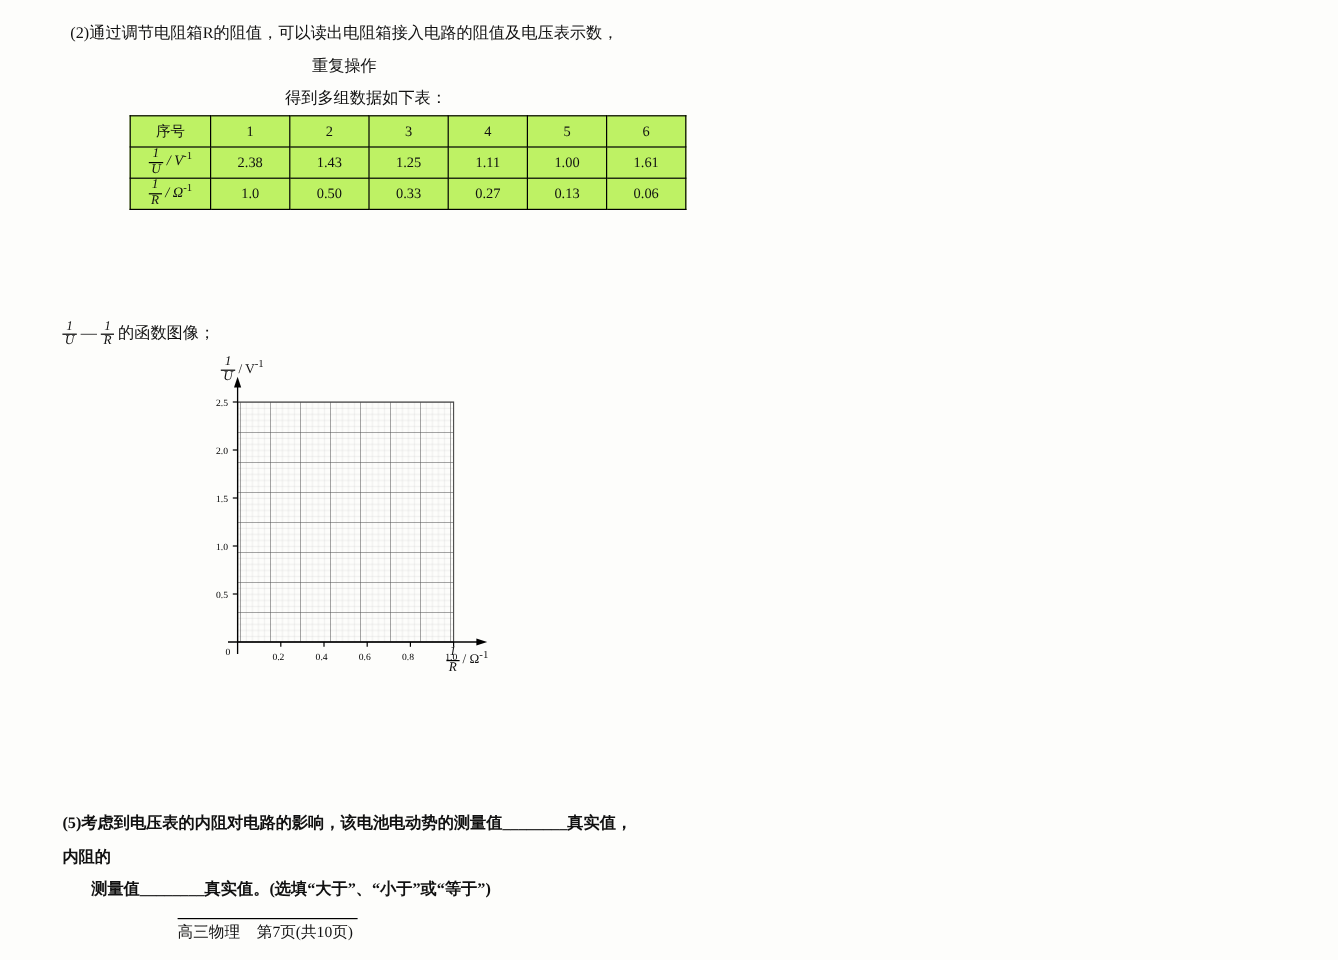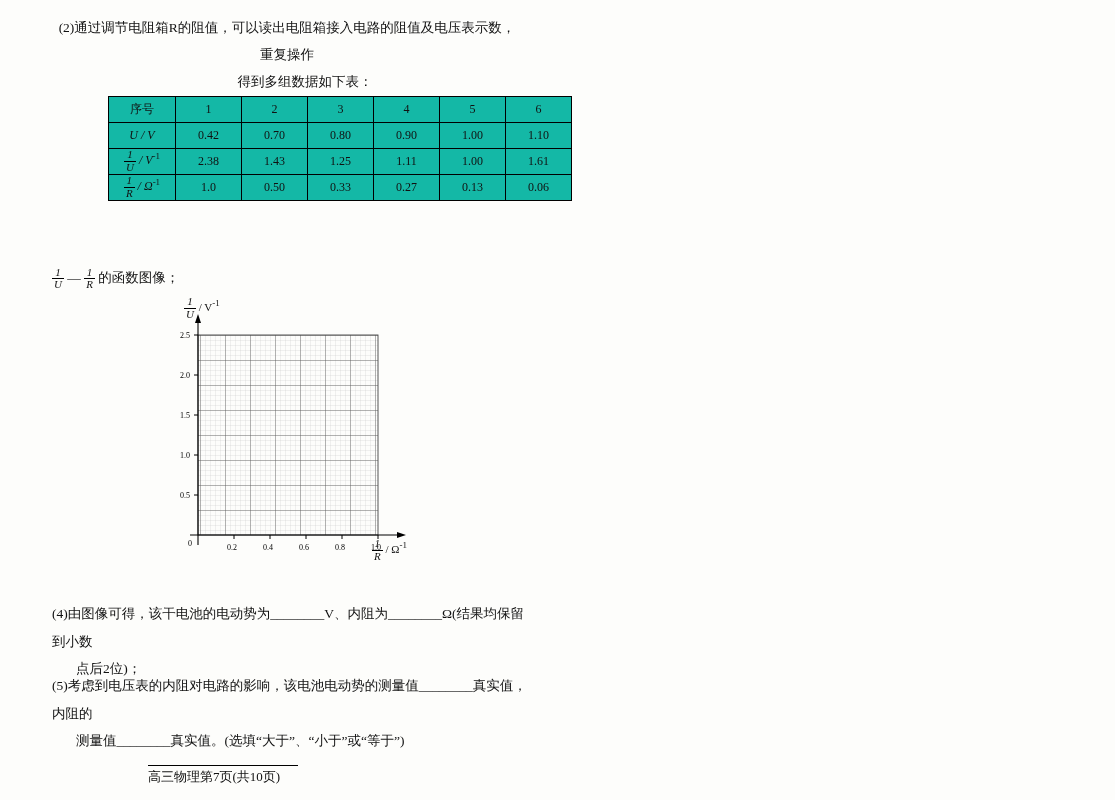--- a/index.html
+++ b/index.html
@@ -18,21 +18,21 @@
   .ital{font-style:italic;}
 
   
   #q2{position:absolute;left:52px;top:14px;width:470px;font-size:13.5px;line-height:2.0;text-align:center;}
   #q2 .l2{margin-left:36px;}
 
   table.data{
     position:absolute;left:108px;top:96px;
     border-collapse:collapse;
     font-size:12px;
-    background:#14b8a6;
+    background:#bef264;
   }
   table.data td{
     border:1px solid #000;
     text-align:center;
     height:25px;
     min-width:57px;
     padding:0 4px;
     font-family:"Liberation Serif",serif;
   }
   table.data td.hdr{min-width:58px;width:58px;}
@@ -42,27 +42,27 @@
   .unit{font-style:normal;}
 
   #q3{position:absolute;left:52px;top:264px;width:470px;font-size:13.5px;line-height:2.0;}
 
   
   #graph{position:absolute;left:150px;top:310px;width:260px;height:265px;}
   #graph svg{display:block;}
 
   #q4{position:absolute;left:52px;top:600px;width:480px;font-size:13.5px;line-height:2.05;}
   #q4 .l2{margin-left:24px;}
-  #q5{position:absolute;left:52px;top:672px;width:480px;font-size:13.5px;line-height:2.05;}
+  #q5{position:absolute;left:52px;top:672px;width:480px;font-size:13.5px;line-height:2.05;font-weight:bold;}
   #q5 .l2{margin-left:24px;}
 
   .footer{position:absolute;bottom:14px;font-size:13px;}
   .footer .rule{border-top:1px solid #000;width:150px;margin-bottom:2px;}
   #footer-left{left:148px;}
-  .footer .line{display:flex;}
+  .footer .line{display:flex;gap:14px;}
 
   sup{font-size:9px;vertical-align:super;}
 </style>
 </head>
 <body>
 
 <div class="page">
 
   <div class="col col-left">
 
@@ -74,29 +74,20 @@
     <table class="data">
       <tbody id="data-table-body">
           <tr>
             <td class="hdr">序号</td>
             <td>1</td>
             <td>2</td>
             <td>3</td>
             <td>4</td>
             <td>5</td>
             <td>6</td>
-          </tr>
-          <tr>
-            <td class="hdr"><span class="ital">U / V</span></td>
-            <td>0.42</td>
-            <td>0.70</td>
-            <td>0.80</td>
-            <td>0.90</td>
-            <td>1.00</td>
-            <td>1.10</td>
           </tr>
           <tr>
             <td class="hdr"><span class="frac"><span class="num">1</span><span class="den">U</span></span><span class="ital"> / V</span><sup>-1</sup></td>
             <td>2.38</td>
             <td>1.43</td>
             <td>1.25</td>
             <td>1.11</td>
             <td>1.00</td>
             <td>1.61</td>
           </tr>
@@ -179,24 +170,20 @@
         </span><span class="unit ital"> / V</span><sup>-1</sup>
       </div>
       <div style="position:absolute;left:222px;top:228px;font-size:11px;">
         <span class="frac">
           <span class="num">1</span>
           <span class="den">R</span>
         </span><span class="unit ital"> / Ω</span><sup>-1</sup>
       </div>
     </div>
 
-    <div id="q4">
-      <div>(4)由图像可得，该干电池的电动势为________V、内阻为________Ω(结果均保留到小数</div>
-      <div class="l2">点后2位)；</div>
-    </div>
 
     <div id="q5">
       <div>(5)考虑到电压表的内阻对电路的影响，该电池电动势的测量值________真实值，内阻的</div>
       <div class="l2">测量值________真实值。(选填“大于”、“小于”或“等于”)</div>
     </div>
 
     <div class="footer" id="footer-left">
       <div class="rule"></div>
       <div class="line">
         <span>高三物理</span>

